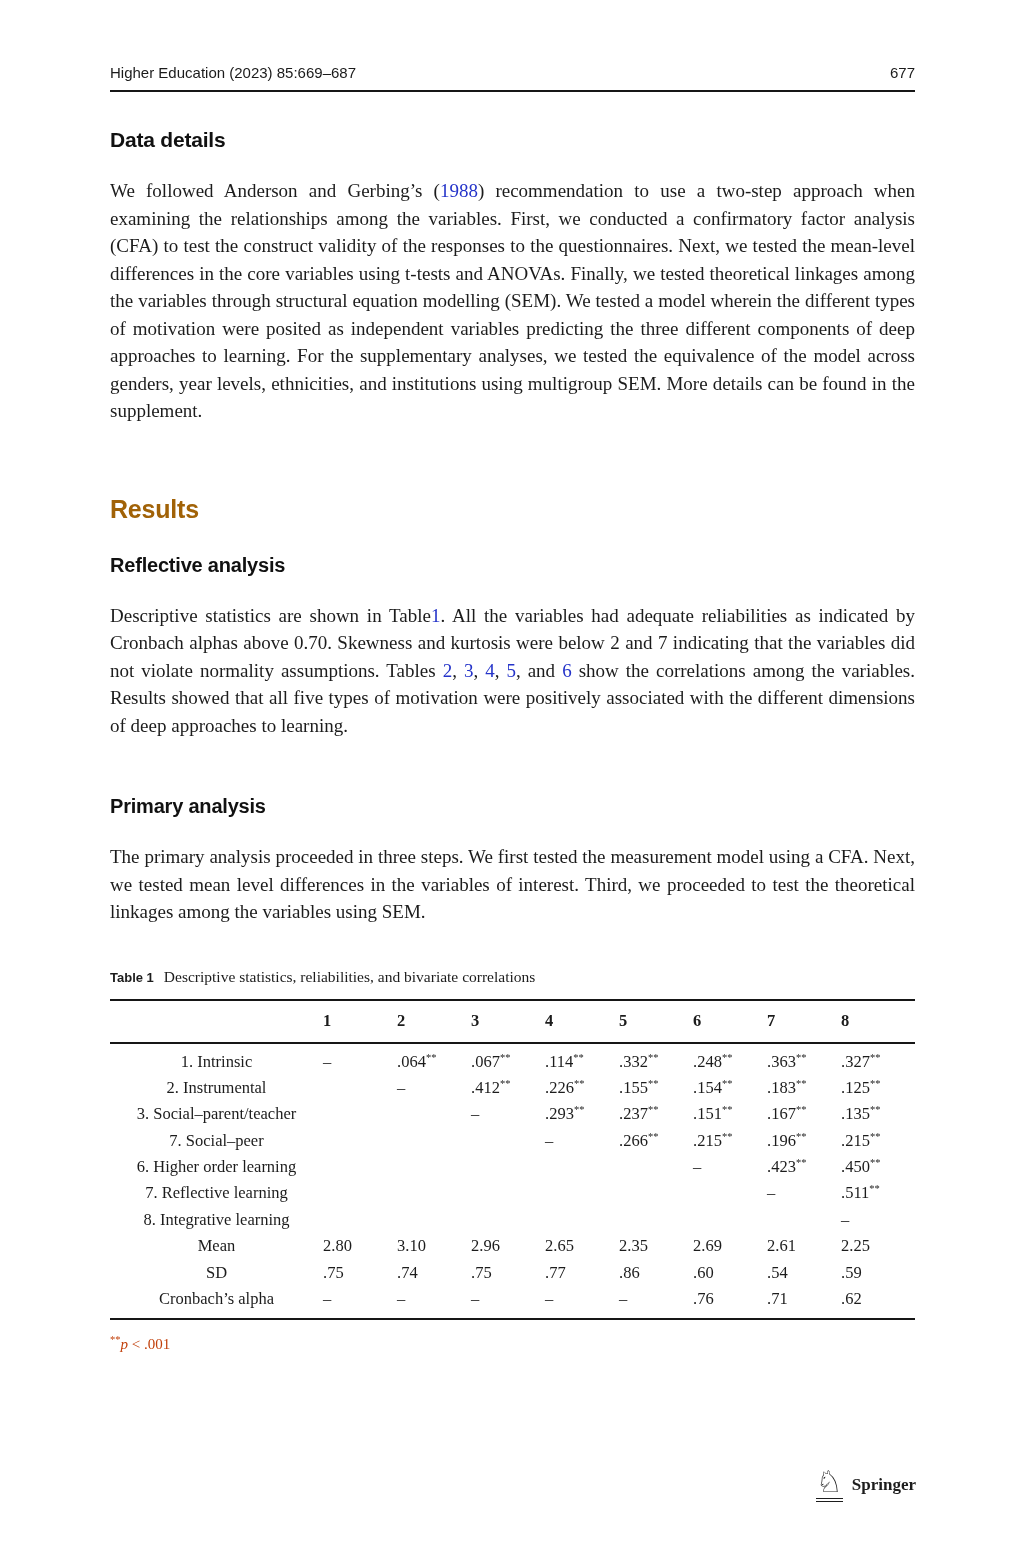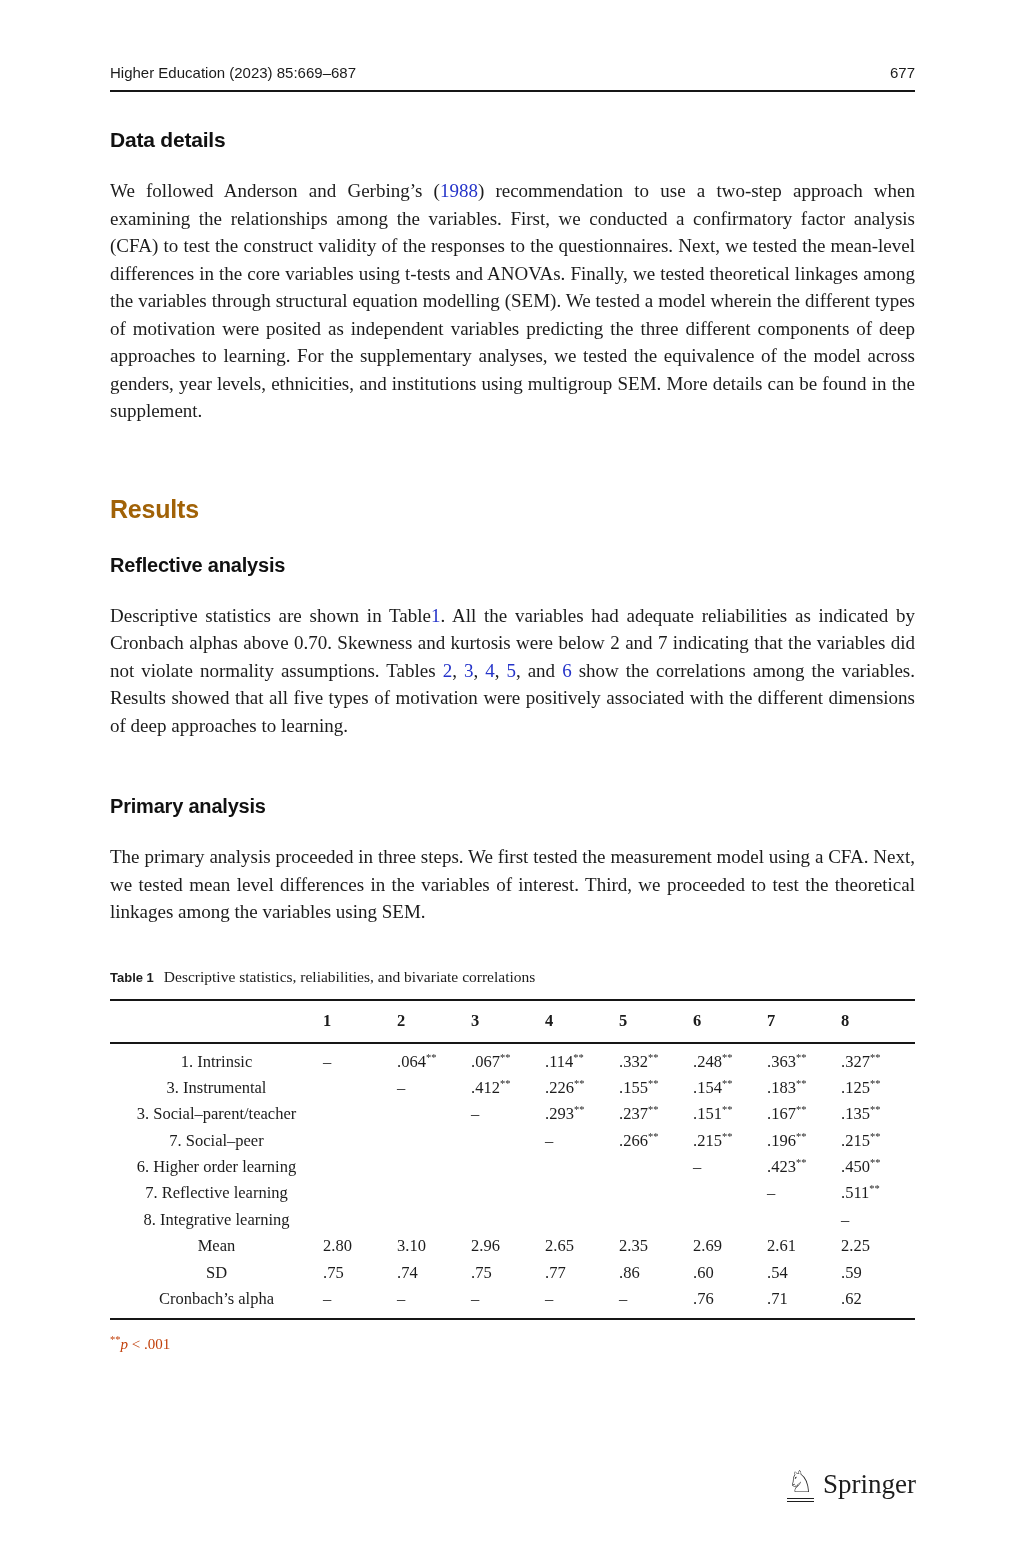--- a/index.html
+++ b/index.html
@@ -138,21 +138,22 @@
   .knight {
     font-size: 30px;
     line-height: 0.95;
     display: inline-block;
     border-bottom: 4px double #1d1d1d;
     padding-bottom: 1px;
     margin-right: 9px;
   }
   .logo-text {
     font-family: "Liberation Serif", serif;
-    font-size: 27px;
+    font-size: 17px;
+    font-weight: bold;
   }
 </style>
 </head>
 <body>
 
 <div class="page">
 
   <header class="running-head">
     <span>Higher Education (2023) 85:669–687</span>
     <span>677</span>
@@ -204,21 +205,21 @@
             <td>–</td>
             <td><span>.064</span><sup>**</sup></td>
             <td><span>.067</span><sup>**</sup></td>
             <td><span>.114</span><sup>**</sup></td>
             <td><span>.332</span><sup>**</sup></td>
             <td><span>.248</span><sup>**</sup></td>
             <td><span>.363</span><sup>**</sup></td>
             <td><span>.327</span><sup>**</sup></td>
           </tr>
           <tr>
-            <th>3. Instrumental</th>
+            <th>2. Instrumental</th>
             <td></td>
             <td>–</td>
             <td><span>.412</span><sup>**</sup></td>
             <td><span>.226</span><sup>**</sup></td>
             <td><span>.155</span><sup>**</sup></td>
             <td><span>.154</span><sup>**</sup></td>
             <td><span>.183</span><sup>**</sup></td>
             <td><span>.125</span><sup>**</sup></td>
           </tr>
           <tr>

